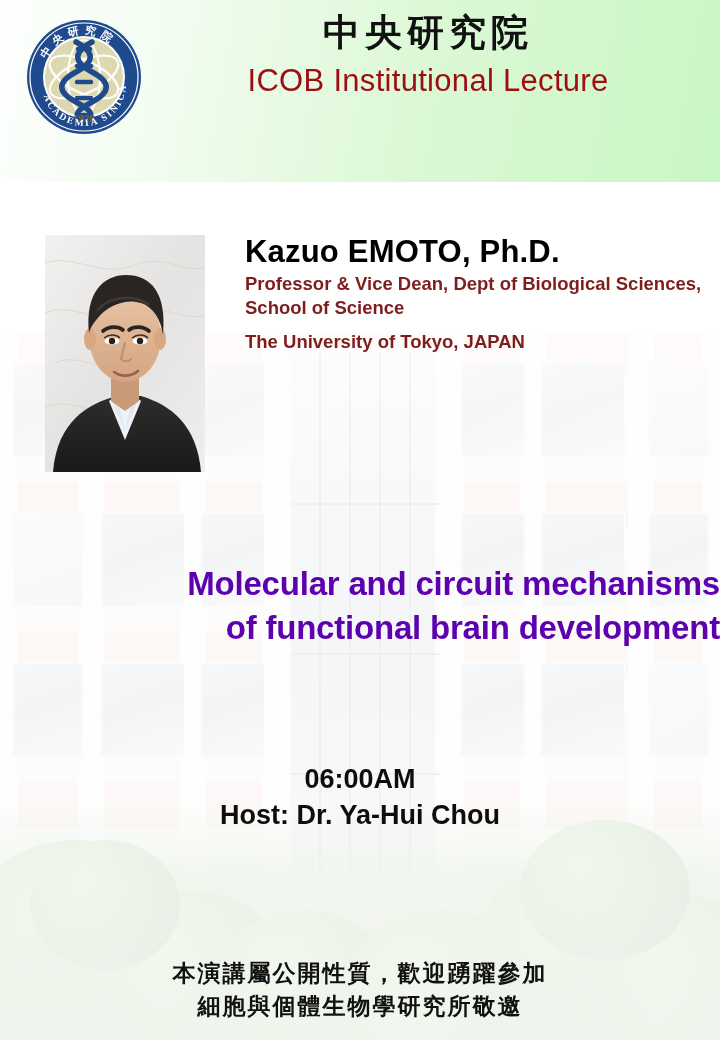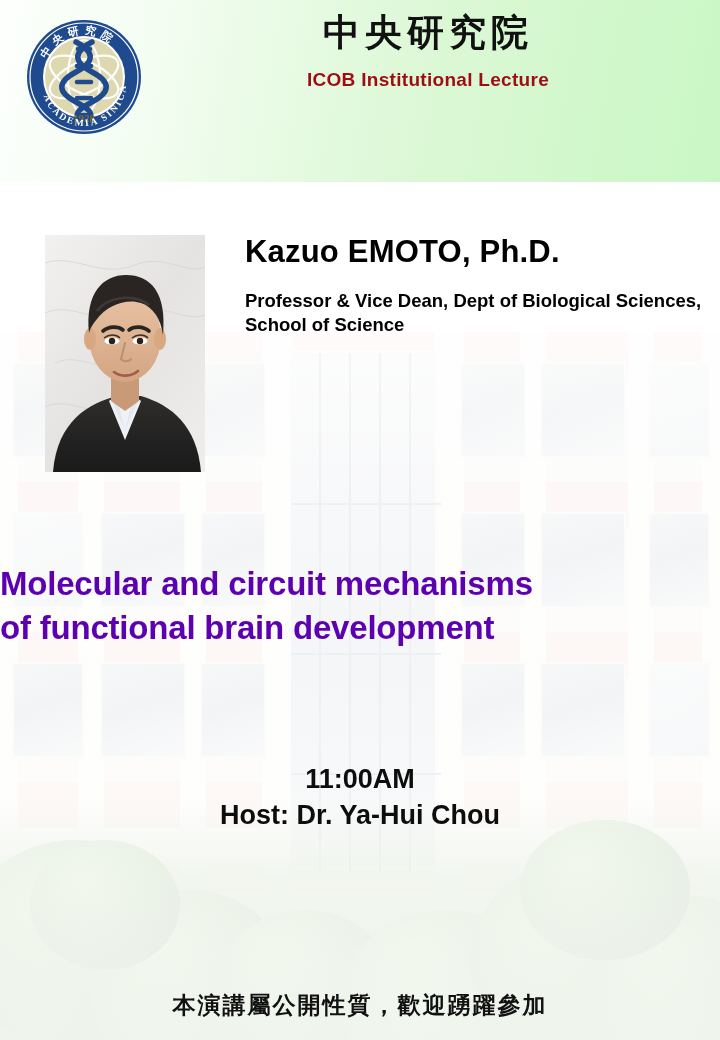--- a/index.html
+++ b/index.html
@@ -146,24 +146,24 @@
     font-family: "Liberation Serif", "DejaVu Serif", serif;
     color: #111111;
     font-weight: 600;
     letter-spacing: 5px;
     line-height: 1.12;
   }
   .cn-line1 { font-size: 37px; }
   .cn-line2 { font-size: 37px; margin-top: 2px; }
   .lecture-line {
     font-family: "Liberation Sans", sans-serif;
-    font-weight: bold;
-    font-size: 19px;
+    font-weight: normal;
+    font-size: 31px;
     color: #9e0d12;
-    margin-top: 16px;
+    margin-top: 10px;
     letter-spacing: 0.3px;
   }
 
   
   .speaker-row {
     position: absolute;
     left: 0; top: 235px;
     width: 720px;
     z-index: 4;
   }
@@ -180,36 +180,36 @@
     position: absolute;
     left: 245px; top: 0;
     width: 460px;
   }
   .speaker-name {
     font-size: 31px;
     font-weight: bold;
     color: #000000;
     letter-spacing: 0.2px;
     line-height: 1.1;
-    margin-bottom: 20px;
+    margin-bottom: 3px;
   }
   .aff {
     font-size: 18.5px;
     font-weight: bold;
-    color: #000000;
+    color: #7f1d1d;
     line-height: 1.28;
     margin-bottom: 11px;
   }
 
   
   .talk-title {
     position: absolute;
     left: 0; top: 562px;
     width: 720px;
-    text-align: left;
+    text-align: right;
     font-size: 33px;
     font-weight: bold;
     color: #5c00b0;
     line-height: 1.32;
     letter-spacing: -0.2px;
     z-index: 4;
   }
 
   
   .details {
@@ -220,21 +220,21 @@
     font-size: 27px;
     font-weight: bold;
     color: #0d0d0d;
     line-height: 1.33;
     z-index: 4;
   }
 
   
   .footer-note {
     position: absolute;
-    left: 0; top: 990px;
+    left: 0; top: 958px;
     width: 720px;
     text-align: center;
     font-family: "Liberation Serif", "DejaVu Serif", serif;
     font-size: 23px;
     font-weight: 600;
     color: #111111;
     line-height: 1.42;
     letter-spacing: 2px;
     z-index: 4;
   }
@@ -421,30 +421,32 @@
 
         <path d="M69 137 C76 142, 86 142, 93 136" stroke="#9c5f4d" stroke-width="2.6" fill="none" stroke-linecap="round"></path>
 
         <path d="M62 146 C70 156, 92 156, 100 145" stroke="#c59madd" stroke-width="0" fill="none"></path>
       </svg>
     </div>
 
     <div class="speaker-info">
       <div class="speaker-name">Kazuo EMOTO, Ph.D.</div>
       <div class="aff">Professor &amp; Vice Dean, Dept of Biological Sciences, School of Science</div>
+      <div class="aff">The University of Tokyo, JAPAN</div>
     </div>
   </div>
 
   <div class="talk-title">
     <div>Molecular and circuit mechanisms</div>
     <div>of functional  brain development</div>
   </div>
 
   <div class="details">
-    <div>11:00AM</div>
+    <div>06:00AM</div>
     <div>Host: Dr. Ya-Hui Chou</div>
   </div>
 
   <div class="footer-note">
     <div>本演講屬公開性質，歡迎踴躍參加</div>
+    <div>細胞與個體生物學研究所敬邀</div>
   </div>
 
 </div>
 
 </body></html>

